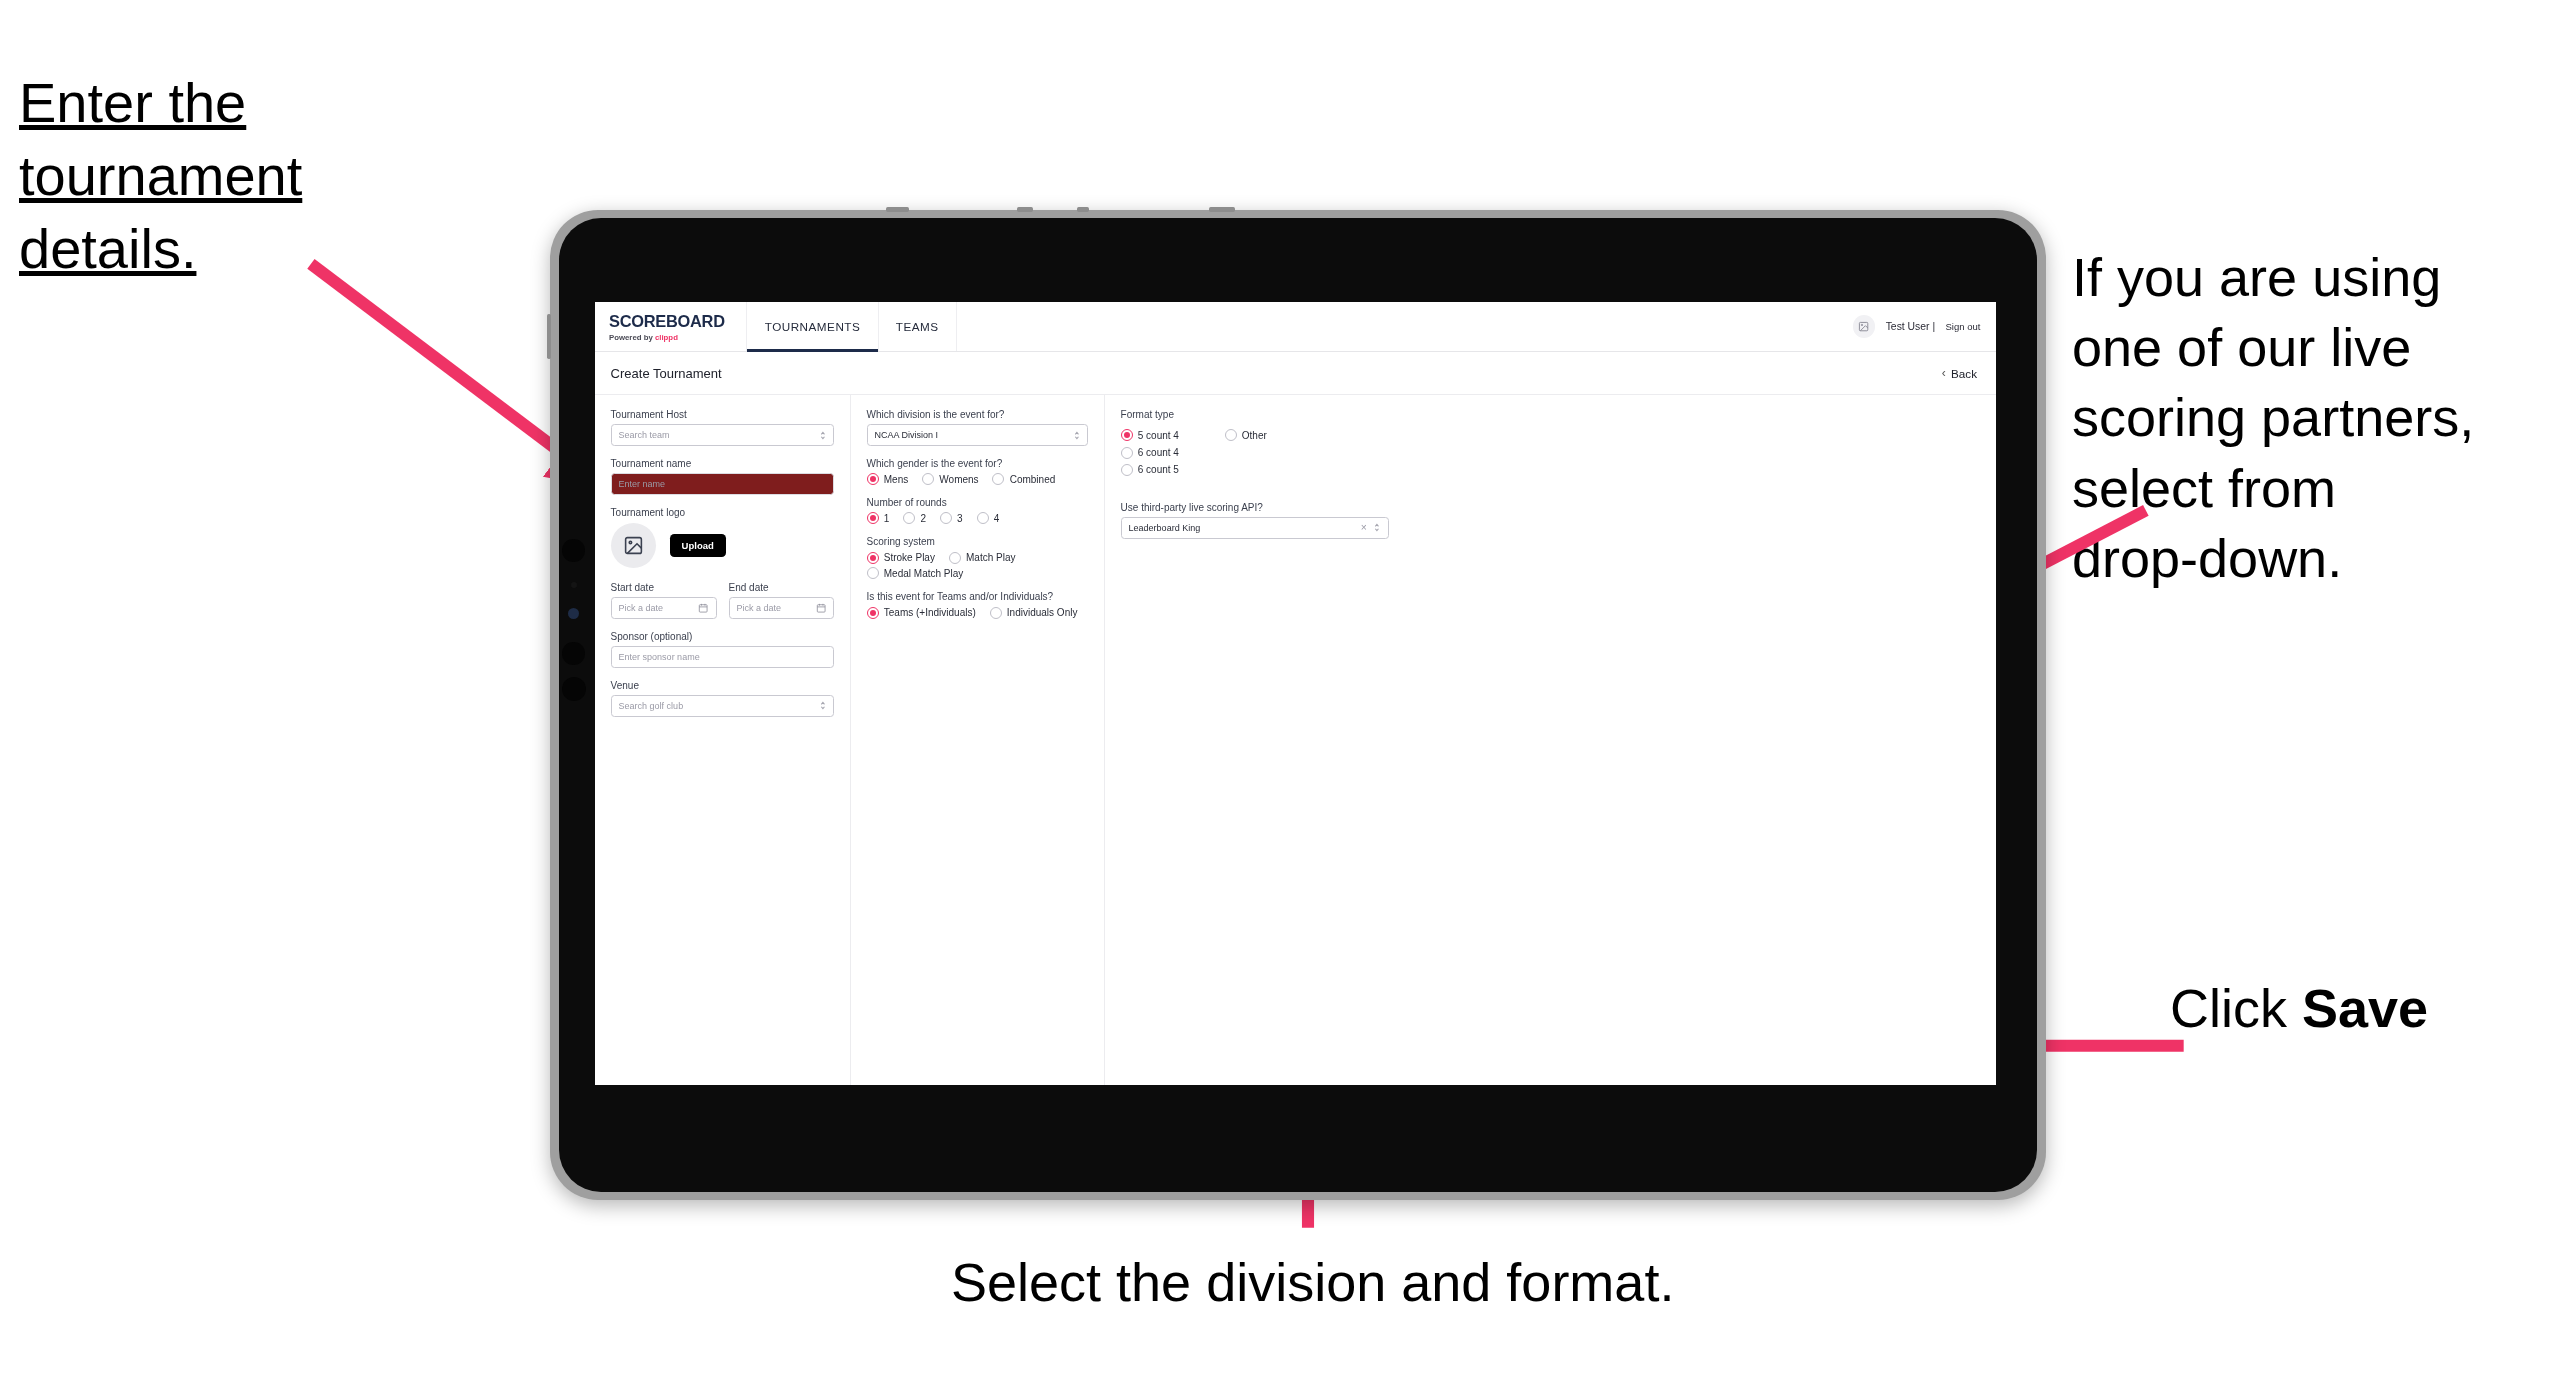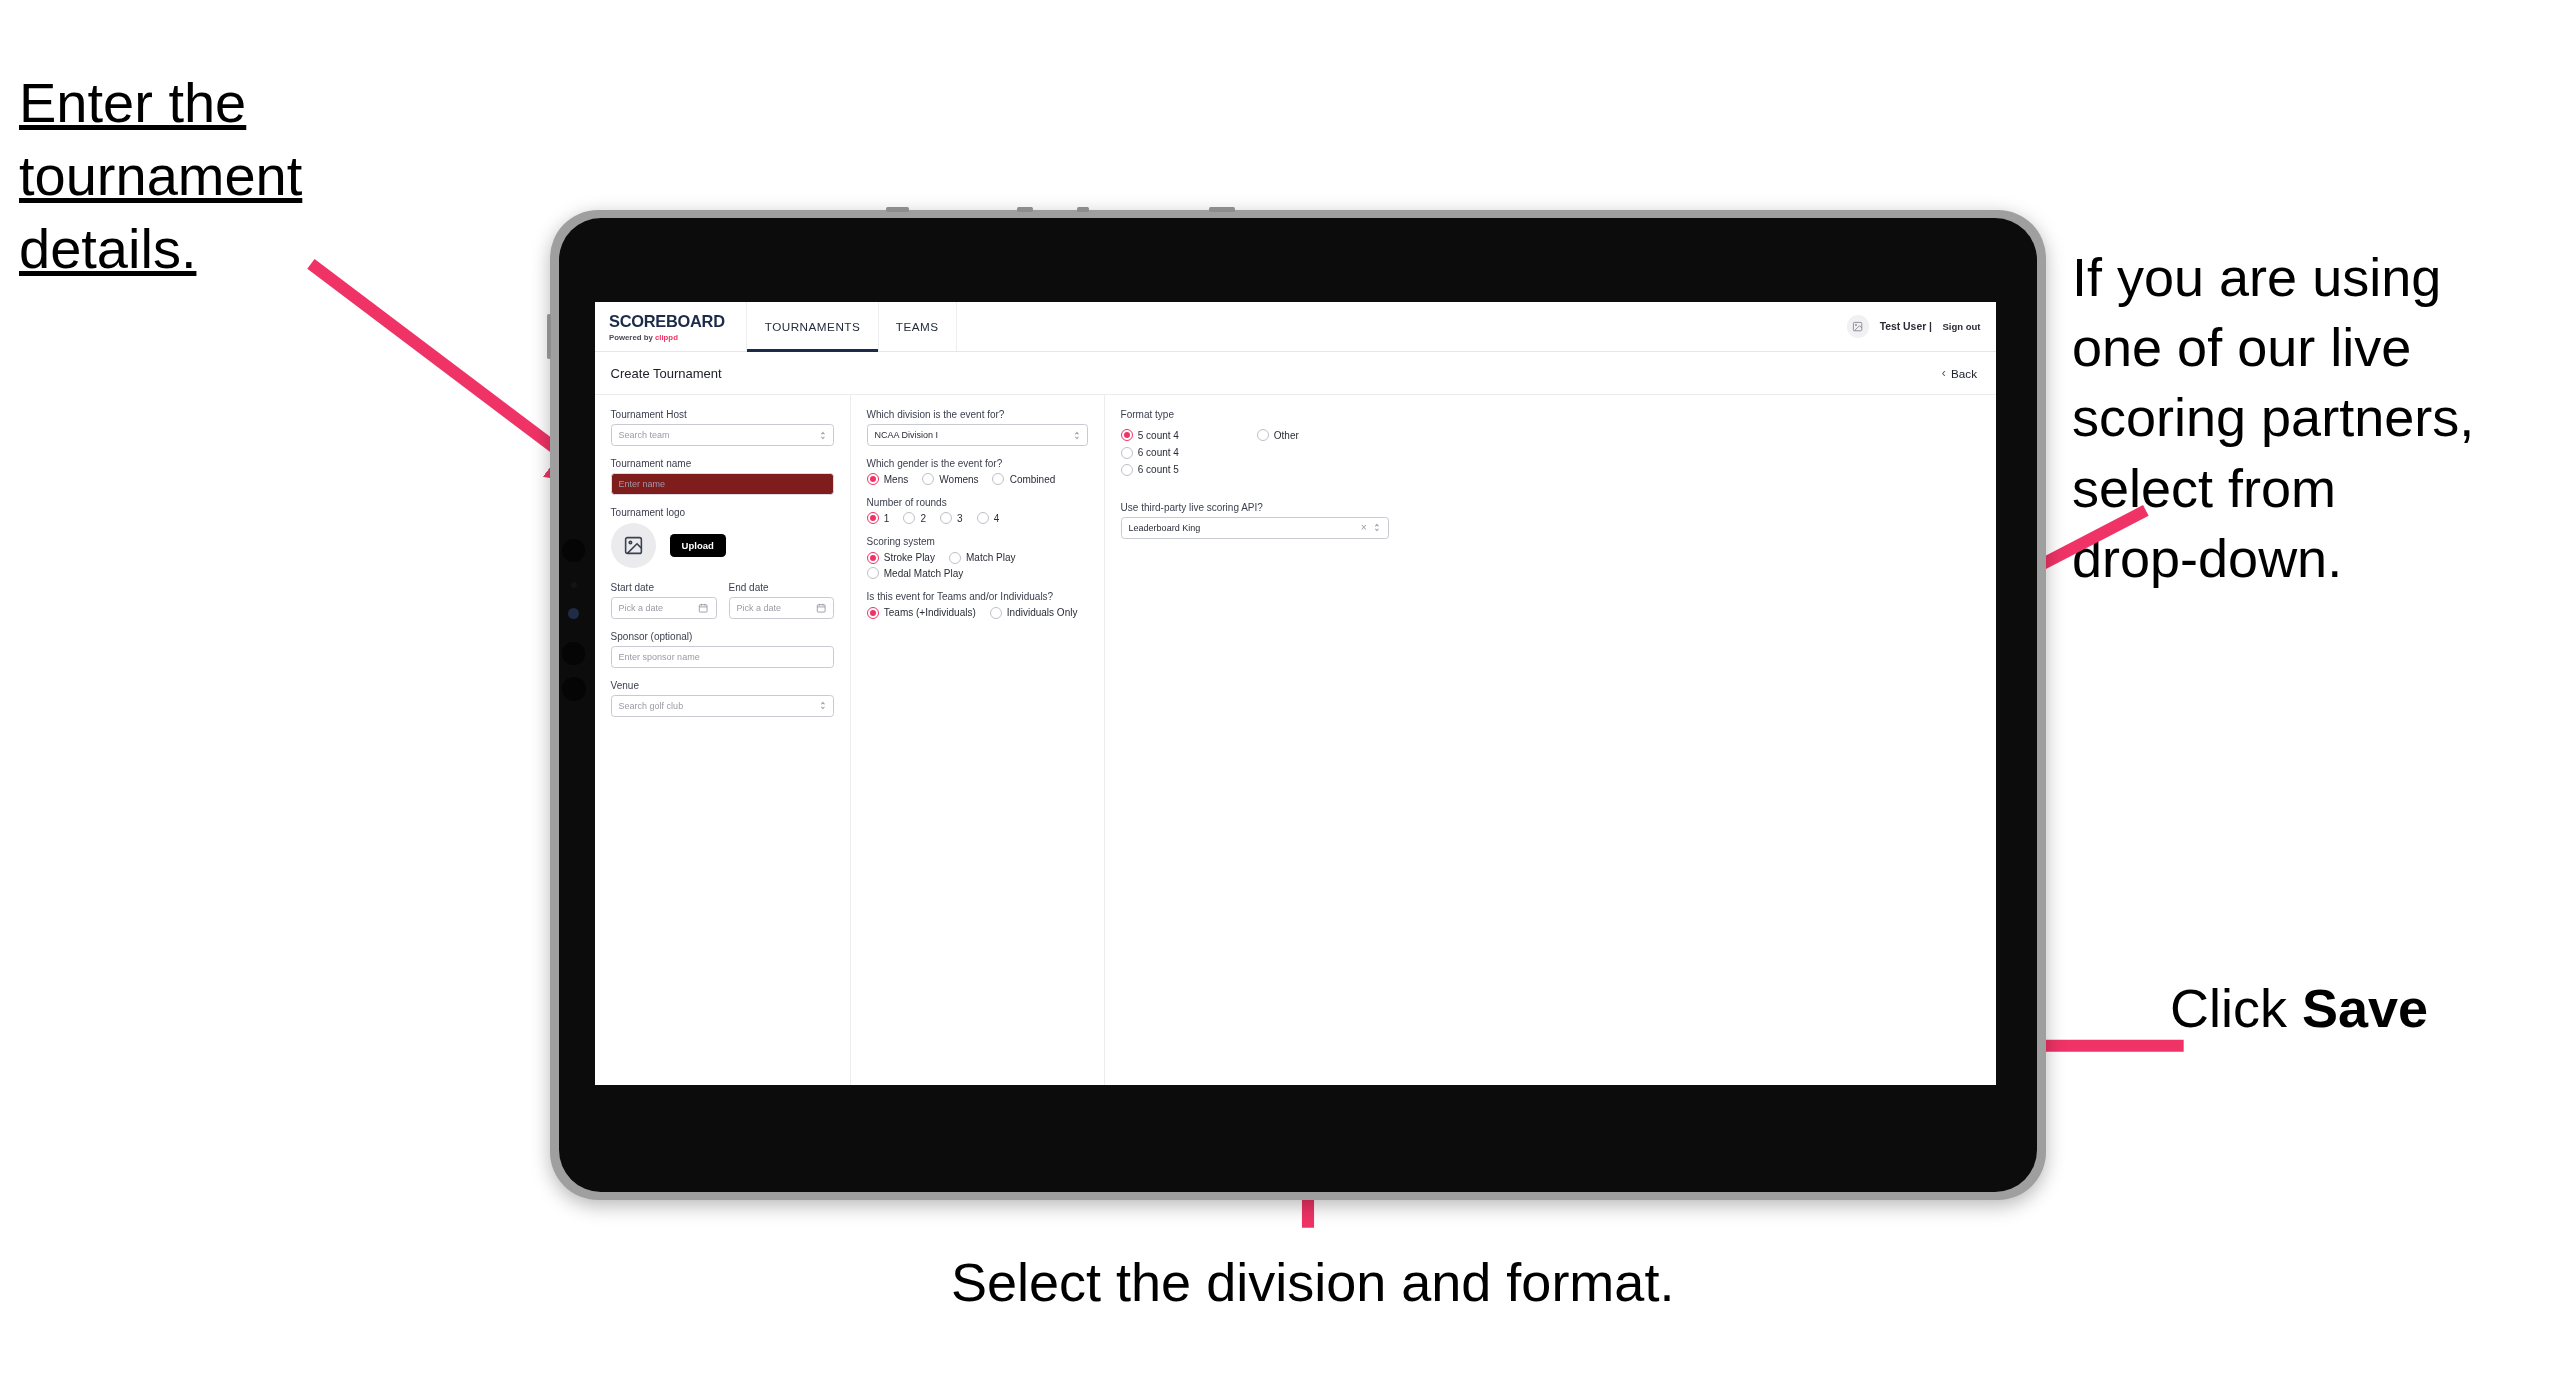--- a/index.html
+++ b/index.html
@@ -88,21 +88,21 @@
     font-size: 11.7px; letter-spacing: 0.5px; color: #252b3b;
     border-right: 0.9px solid #eeeef1;
     position: relative; cursor: pointer;
   }
   .navtab.active::after {
     content: ""; position: absolute; left: 0; right: 0; bottom: -0.9px;
     height: 2.6px; background: #1d2b4a;
   }
   #nav-right {
     margin-left: auto; display: flex; align-items: center; gap: 10.4px;
-    padding-right: 15.6px; font-size: 10.4px; color: #2b2b36; font-weight: bold;
+    padding-right: 15.6px; font-size: 10.4px; color: #2b2b36;
   }
   #nav-avatar {
     width: 22.5px; height: 22.5px; border-radius: 50%; background: #f1f1f4;
     display: flex; align-items: center; justify-content: center;
   }
   #nav-right .signout { font-size: 9.5px; color: #2b2b36; cursor: pointer; }
 
   
   #pagehead {
     height: 43px; display: flex; align-items: center;
@@ -158,21 +158,21 @@
     border: 1.4px solid #bfbfc8; background: #fff;
     display: flex; align-items: center; justify-content: center; flex: 0 0 auto;
   }
   .rdot.on { border-color: #ef3366; }
   .rdot.on::after {
     content: ""; width: 6px; height: 6px; border-radius: 50%; background: #ef3366;
   }
   .rlabel { font-size: 10px; color: #2a2d38; }
 
   
-  #formatgrid { display: flex; gap: 32px; }
+  #formatgrid { display: flex; }
   #formatcolA { width: 104px; }
   .stacked .radio { margin-top: 5.2px; }
 
   
   #appfooter {
     height: 50px; border-top: 0.9px solid #ececef;
     display: flex; align-items: center; justify-content: flex-end;
     gap: 15.6px; padding-right: 19px; flex: 0 0 auto;
   }
   #cancelbtn { font-size: 10.8px; color: #20222c; font-weight: 600; cursor: pointer; }

